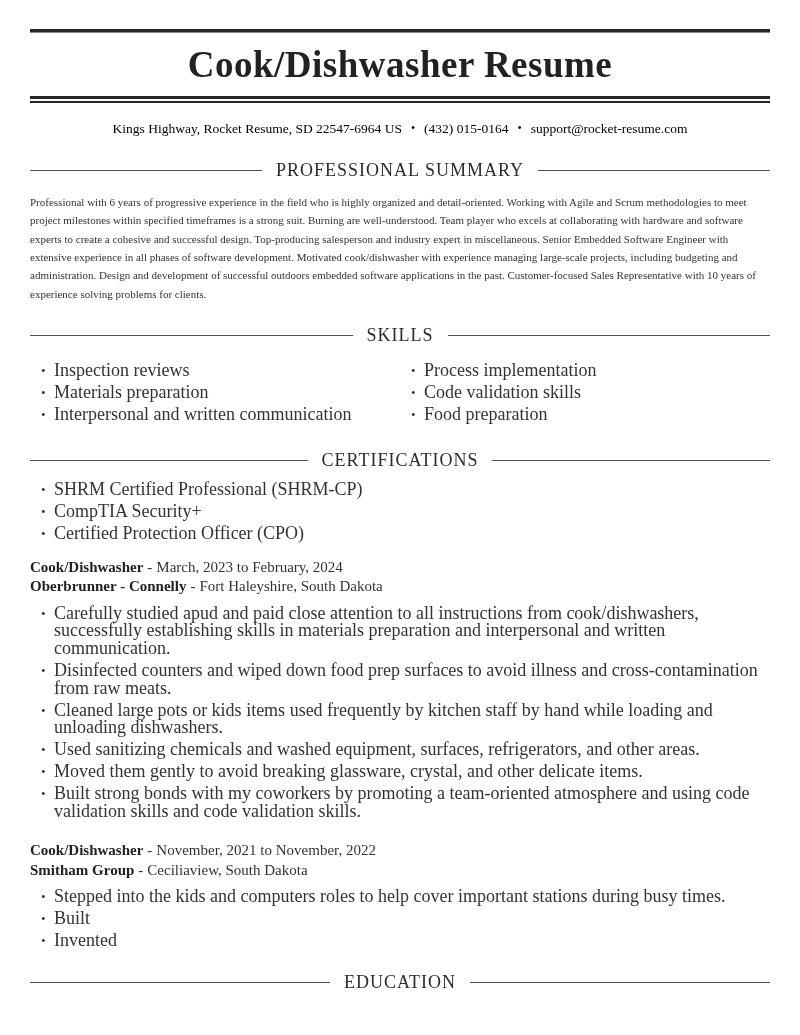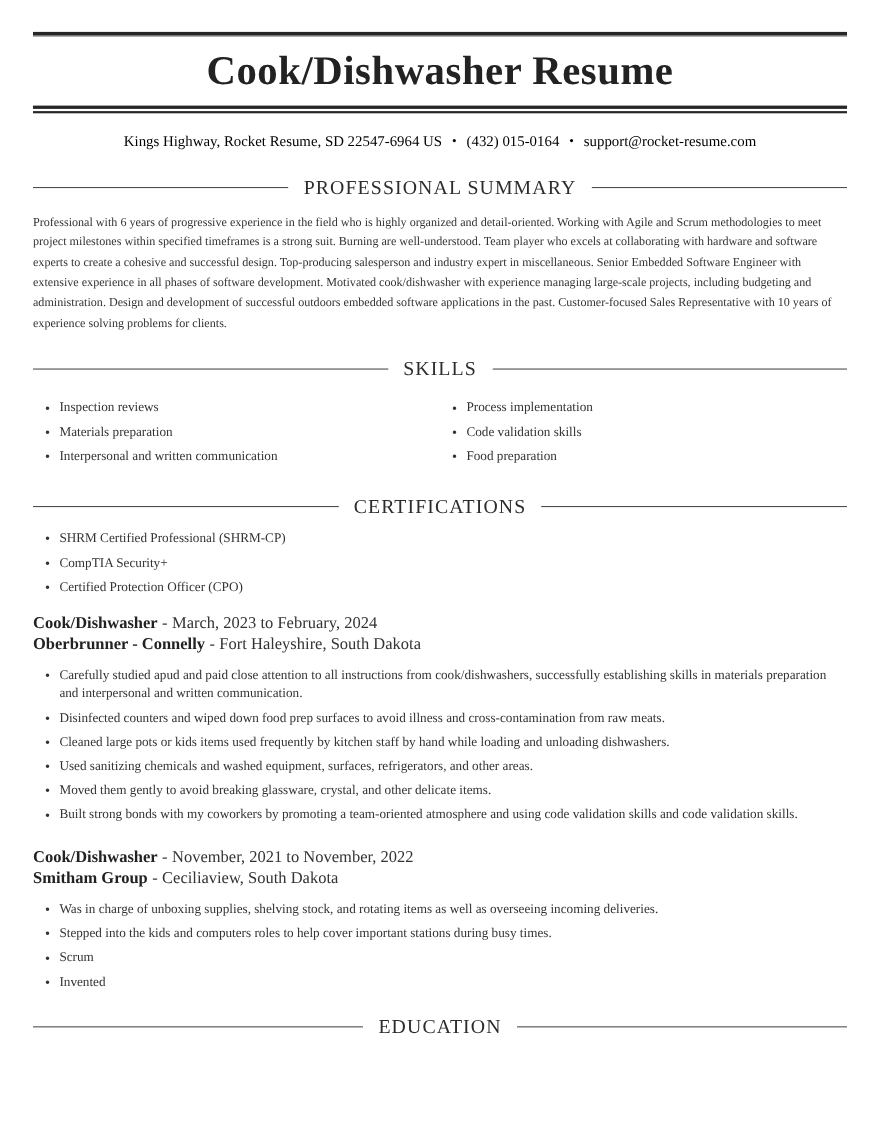--- a/index.html
+++ b/index.html
@@ -81,21 +81,21 @@
     margin: 12px 0 0 0;
   }
 
   ul.dot-list {
     list-style: none;
     margin: 6px 0 0 0;
     padding: 0 0 0 24px;
   }
   ul.dot-list li {
     position: relative;
-    font-size: 12px;
+    font-size: 18px;
     line-height: 17.6px;
     margin-bottom: 4.4px;
     color: #333333;
   }
   ul.dot-list li::before {
     content: "\2022";
     position: absolute;
     left: -13px;
     top: 0;
     font-size: 13px;
@@ -202,23 +202,22 @@
     <div class="job-block">
       <div class="job-header">
         <div class="job-line">
           <b>Cook/Dishwasher</b><span class="sep-dash">-</span><span>November, 2021 to November, 2022</span>
         </div>
         <div class="job-line">
           <b>Smitham Group</b><span class="sep-dash">-</span><span>Ceciliaview, South Dakota</span>
         </div>
       </div>
       <ul class="dot-list">
-        <li>Was in charge of unboxing supplies, shelving stock, and rotating items as well as overseeing incoming deliveries.</li>
         <li>Stepped into the kids and computers roles to help cover important stations during busy times.</li>
-        <li>Scrum</li>
+        <li>Built</li>
         <li>Invented</li>
       </ul>
     </div>
 
   </div>
 
   <div class="sec-head">
     <div class="rule"></div>
     <span class="sec-title">EDUCATION</span>
     <div class="rule"></div>

